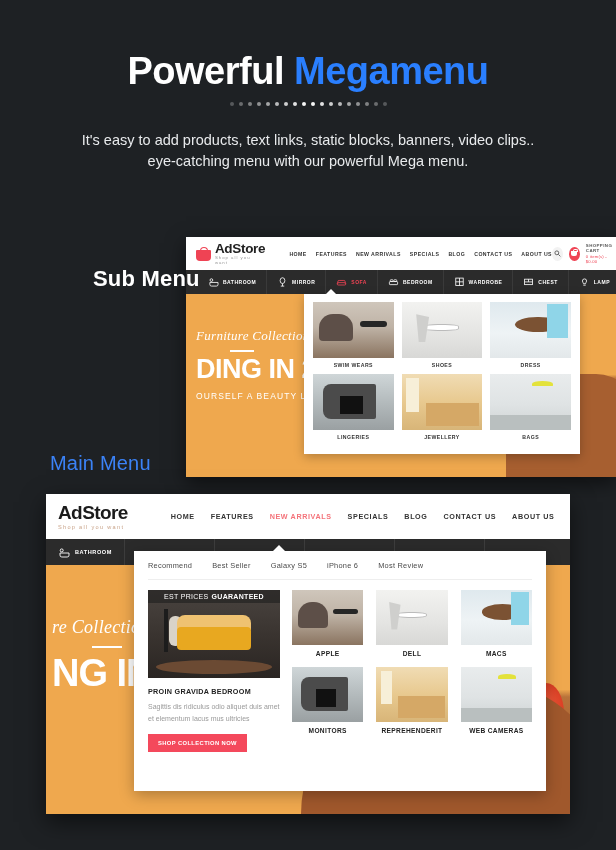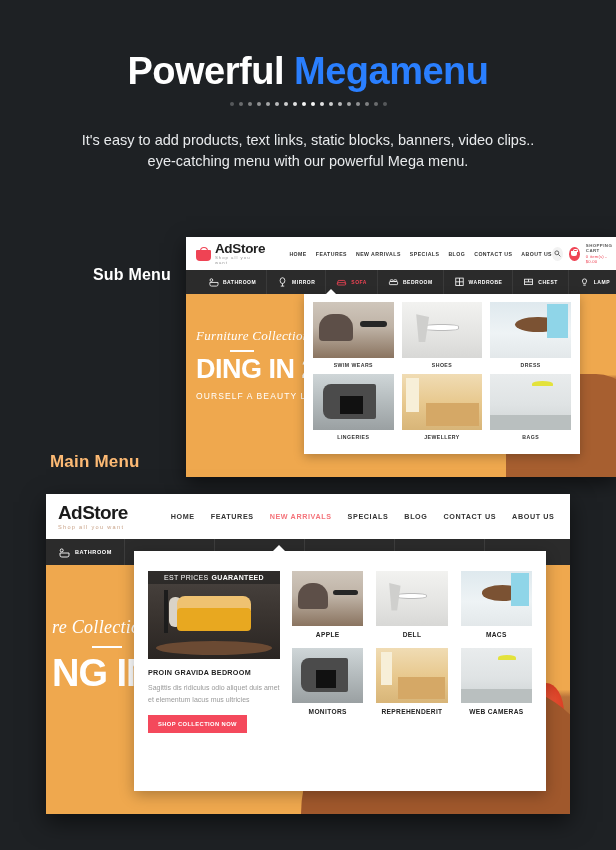--- a/index.html
+++ b/index.html
@@ -33,26 +33,26 @@
   .subtitle {
     position: absolute; top: 110px; left: 0; width: 616px;
     text-align: center; color: #e8eaec;
     font-size: 14.5px; line-height: 21px;
   }
   .subtitle .ital { font-style: italic; color: #e8eaec; }
 
   
   .label-sub {
     position: absolute; left: 93px; top: 246px;
-    color: #ffffff; font-size: 16px; font-weight: bold;
+    color: #ffffff; font-size: 22px; font-weight: bold;
     letter-spacing: 0.2px; z-index: 40;
   }
   .label-main {
     position: absolute; left: 50px; top: 432px;
-    color: #fdba74; font-size: 17px; font-weight: bold;
+    color: #3b82f6; font-size: 20px; font-weight: normal;
     letter-spacing: 0.2px; z-index: 40;
   }
 
   
   .shot-sub {
     position: absolute; left: 186px; top: 217px;
     width: 430px; height: 240px;
     overflow: hidden;
     background: #ffffff;
     box-shadow: 0 6px 18px rgba(0,0,0,.55);
@@ -501,20 +501,27 @@
         </div>
       <div class="m-banner">
         <div class="mb-script">re Collection</div>
         <div class="mb-rule"></div>
         <div class="mb-big">NG IN 2018</div>
       </div>
     </div>
 
     <div class="megadd">
       <span class="caret"></span>
+      <div class="mtabs" id="mega-tabs">
+          <a>Recommend</a>
+          <a>Best Seller</a>
+          <a>Galaxy S5</a>
+          <a>iPhone 6</a>
+          <a>Most Review</a>
+        </div>
       <div class="mcols">
 
         <div class="promo">
           <div class="promo-img">
             <div class="promo-band">
               <span>EST PRICES</span>
               <b>GUARANTEED</b>
             </div>
             <div class="sc sc-sofa">
               <span class="leg"></span>

